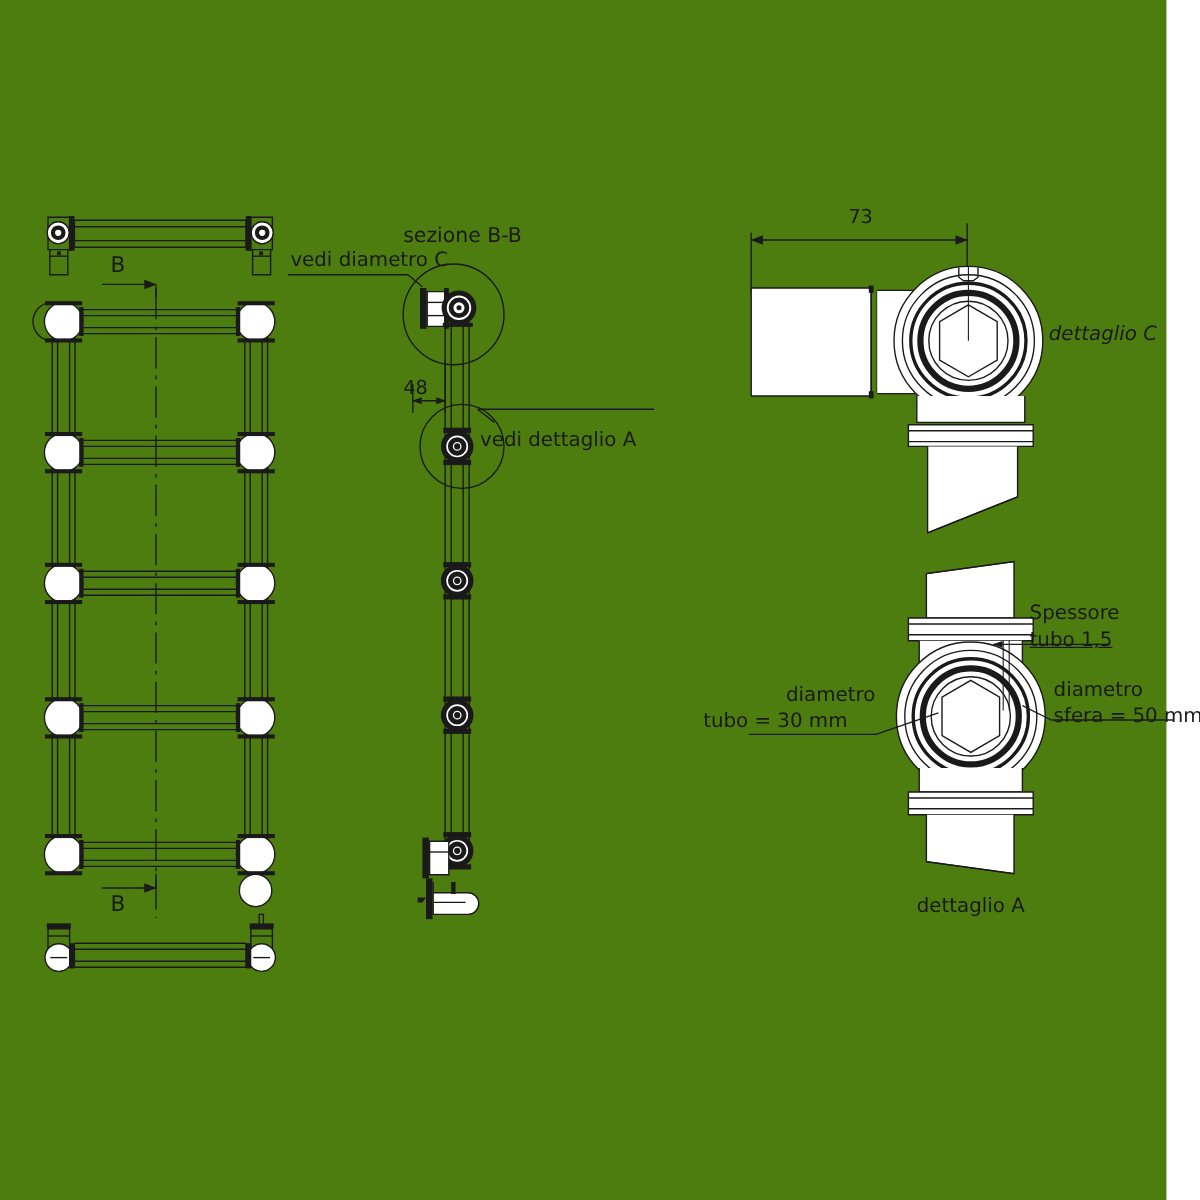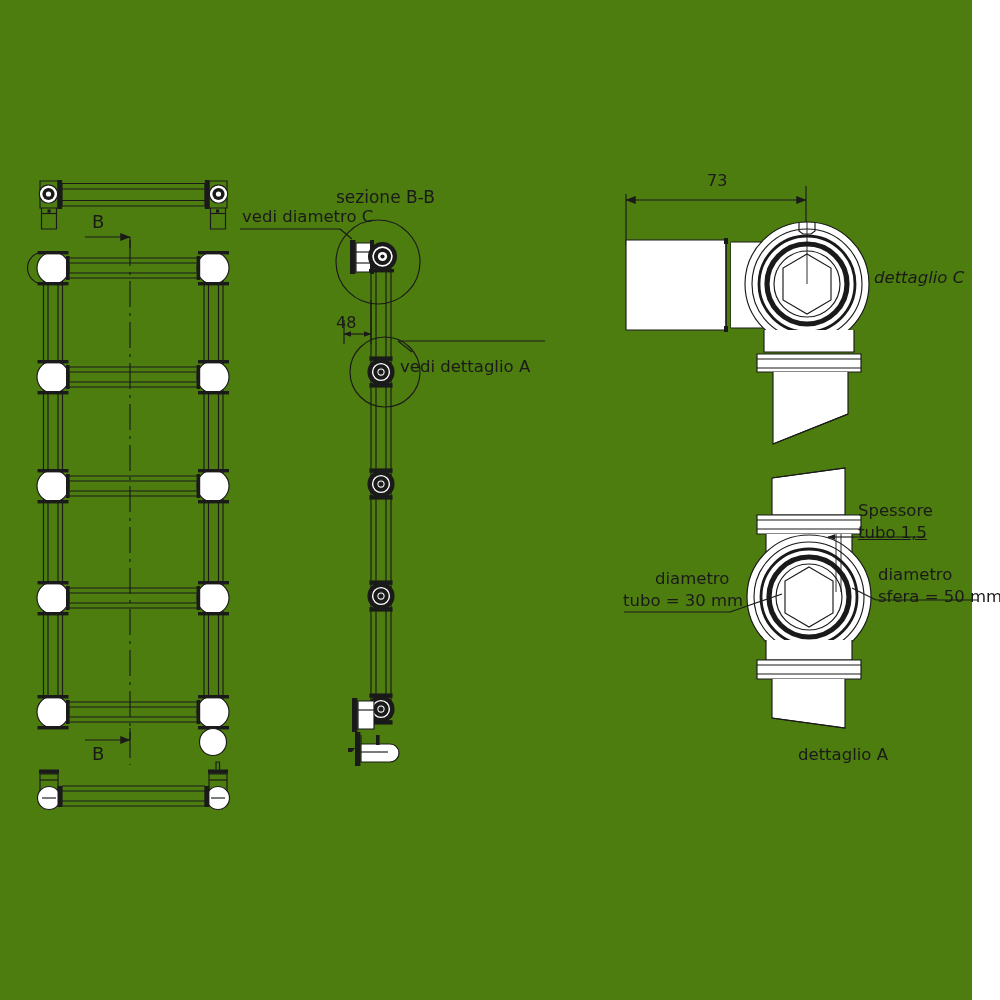--- a/index.html
+++ b/index.html
@@ -393,20 +393,20 @@
   <div class="lbl lbl-mark" style="left:92px; top:744px;">B</div>
 
   <div class="lbl lbl-dim" style="left:707px; top:172px;">73</div>
 
   <div class="lbl lbl-md" style="left:874px; top:269px;font-style:italic;">dettaglio C</div>
 
   <div class="lbl lbl-md two-line" style="left:858px; top:502px;">Spessore</div>
   <div class="lbl lbl-md two-line" style="left:858px; top:524px;text-decoration:underline;">tubo 1,5</div>
 
   <div class="lbl lbl-md" style="left:655px; top:570px;">diametro</div>
-  <div class="lbl lbl-md" style="left:623px; top:592px;">tubo = 30 mm</div>
+  <div class="lbl lbl-md" style="left:586px; top:592px;">tubo = 30 mm</div>
 
   <div class="lbl lbl-md" style="left:878px; top:566px;">diametro</div>
   <div class="lbl lbl-md" style="left:878px; top:588px;">sfera = 50 mm</div>
 
-  <div class="lbl lbl-md" style="left:798px; top:746px;">dettaglio A</div>
+  <div class="lbl lbl-md" style="left:764px; top:746px;">dettaglio A</div>
 
 </div>
 
 </body></html>

